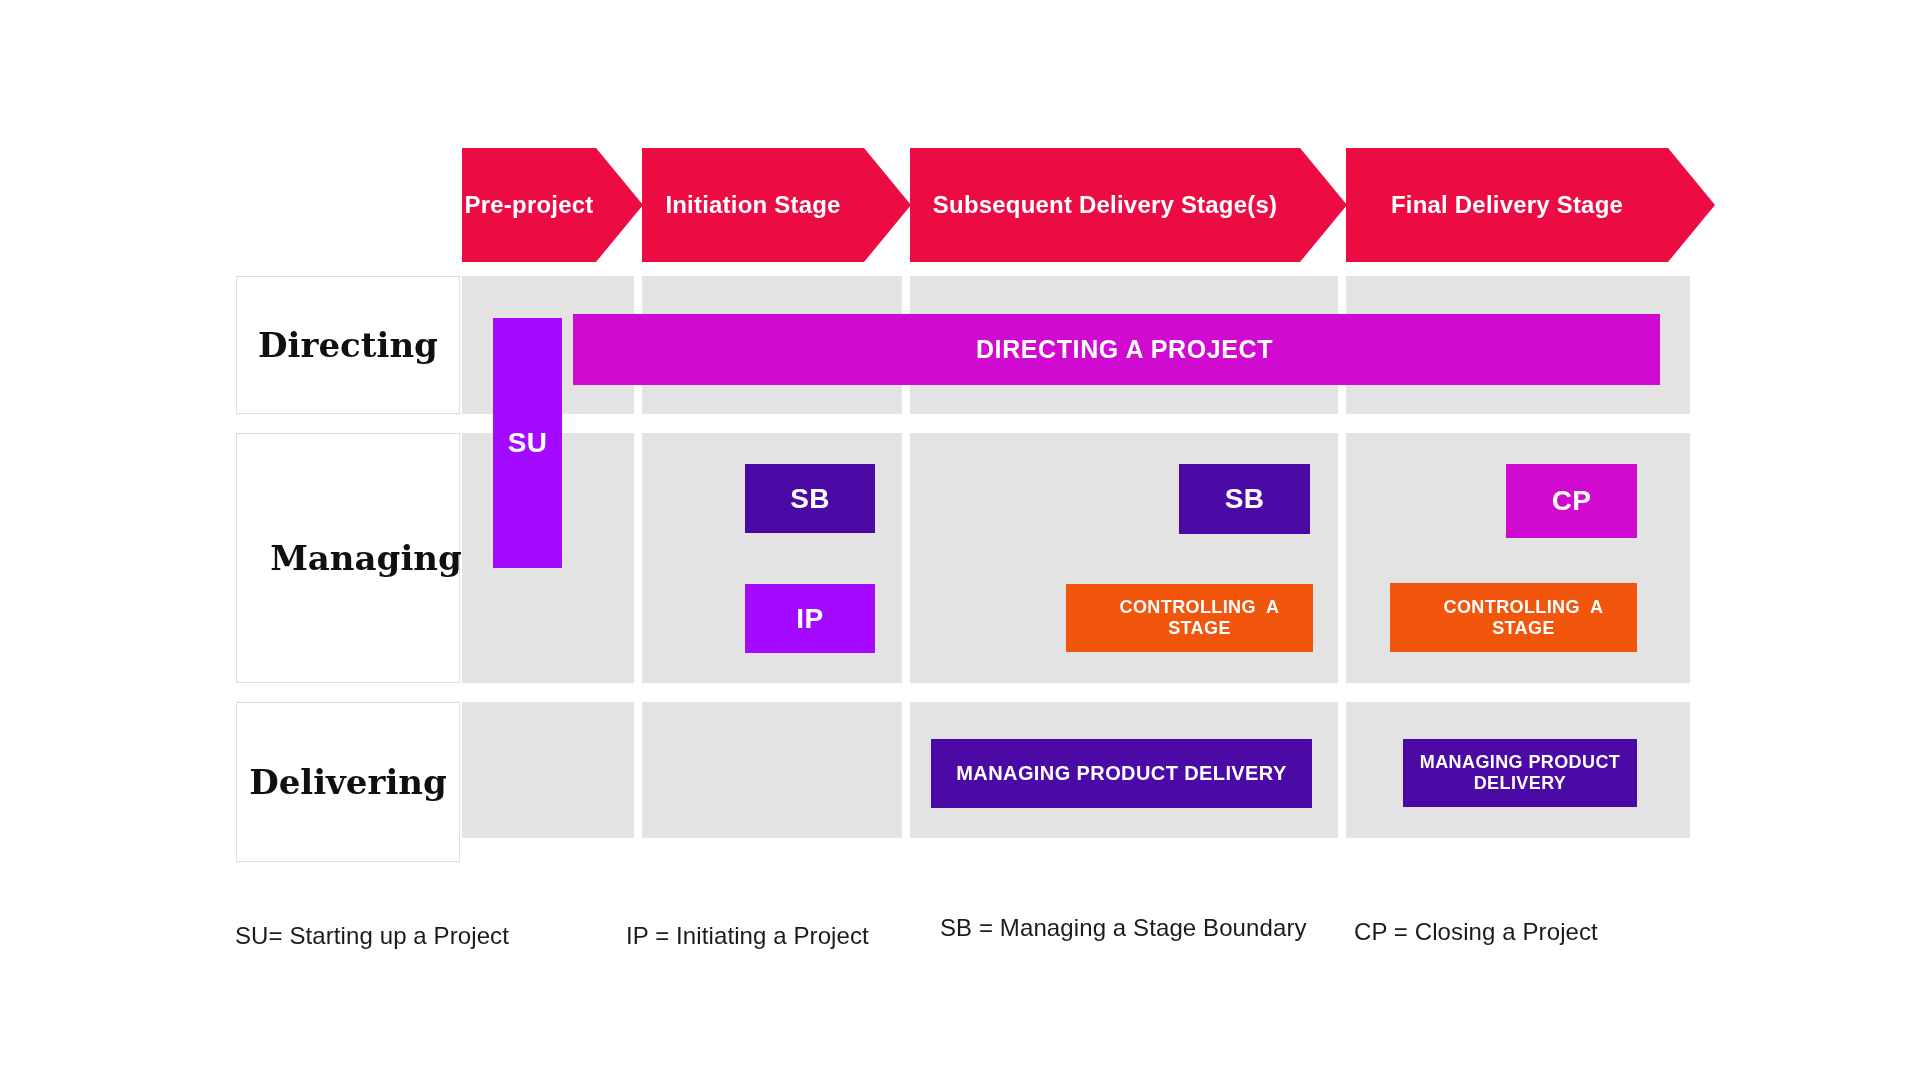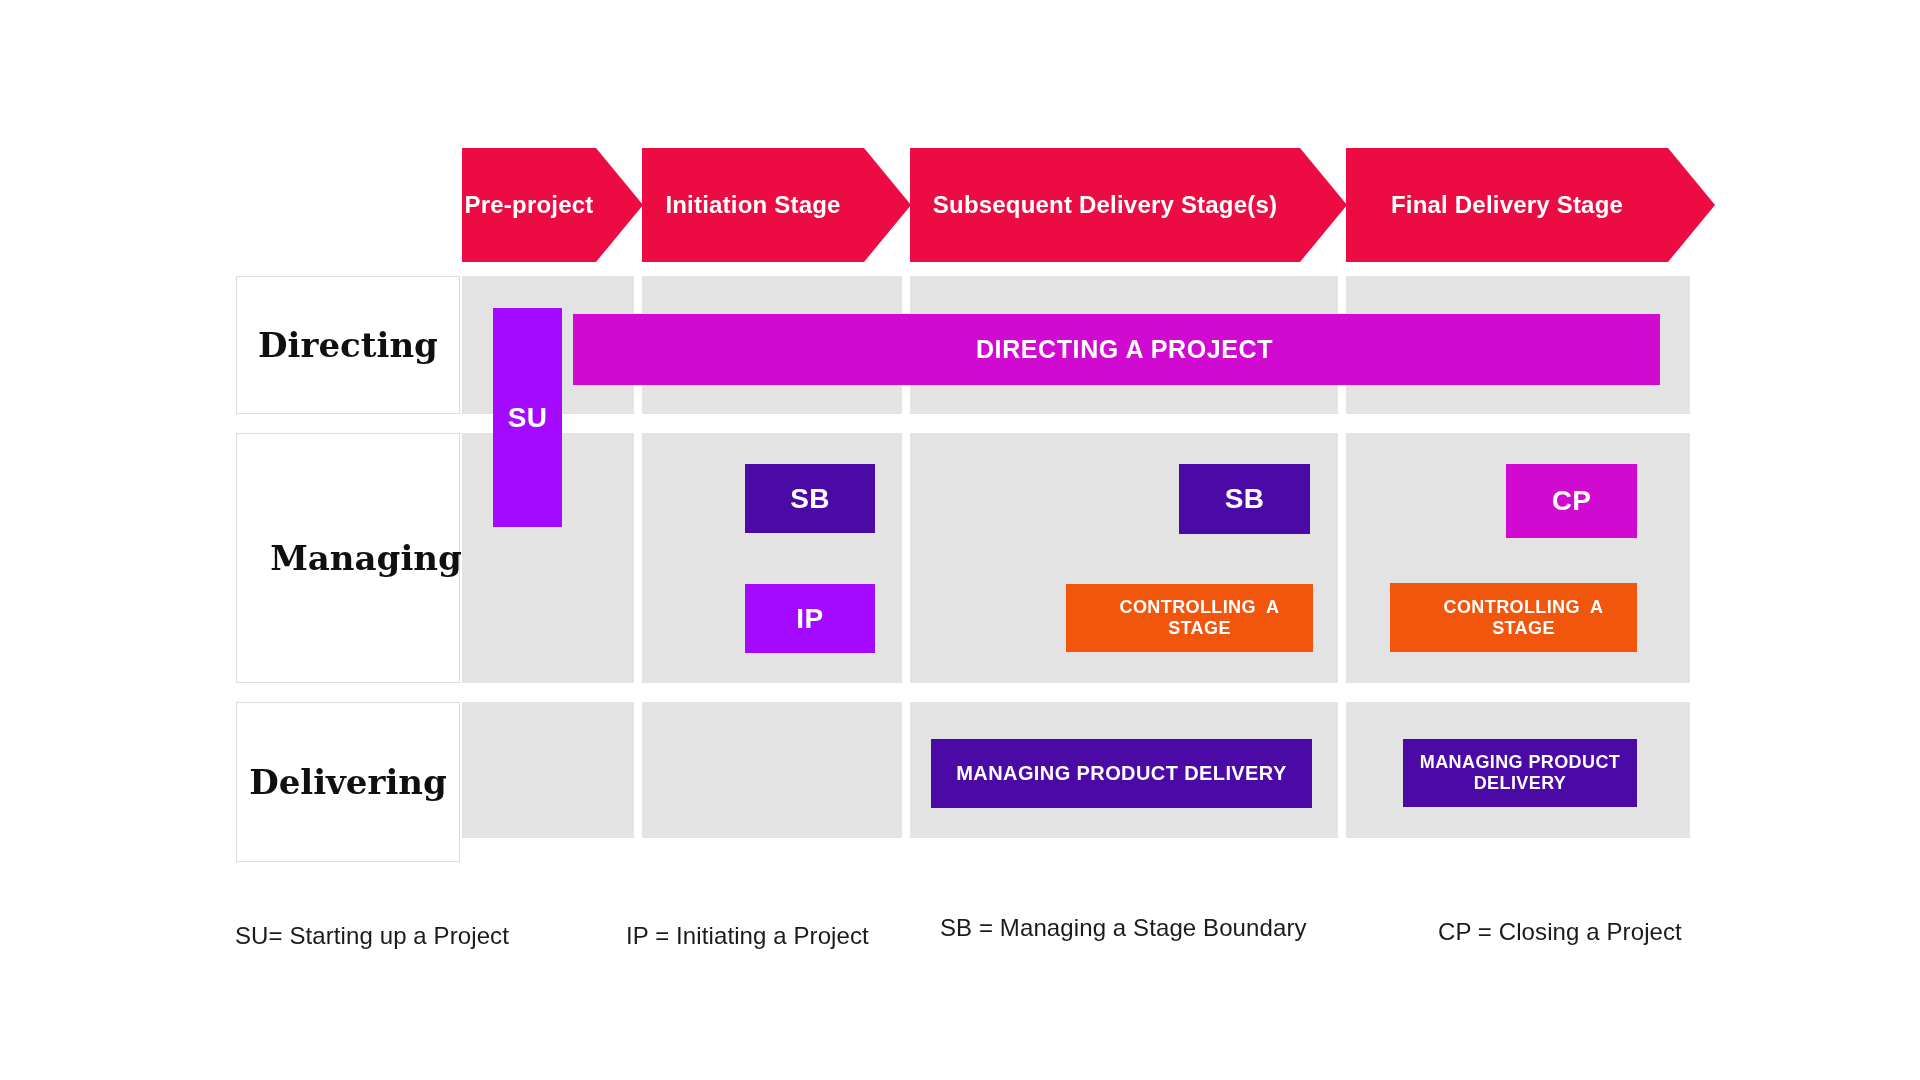--- a/index.html
+++ b/index.html
@@ -80,32 +80,32 @@
 
   <div class="cell" style="left:462px;top:702px;width:172px;height:136px;"></div>
   <div class="cell" style="left:642px;top:702px;width:260px;height:136px;"></div>
   <div class="cell" style="left:910px;top:702px;width:428px;height:136px;"></div>
   <div class="cell" style="left:1346px;top:702px;width:344px;height:136px;"></div>
   <div class="rowlabel" style="left:236px;top:702px;width:224px;height:160px;">
     <span>Delivering</span>
   </div>
 
   <div class="pbox magenta bar-label" style="left:573px;top:314px;width:1087px;height:71px;padding-left:16px;">DIRECTING A PROJECT</div>
-  <div class="pbox violet big" style="left:493px;top:308px;width:69px;height:219px;">SU</div>
+  <div class="pbox violet big" style="left:493px;top:318px;width:69px;height:250px;">SU</div>
 
   <div class="pbox darkpurple big" style="left:745px;top:464px;width:130px;height:69px;">SB</div>
   <div class="pbox violet big" style="left:745px;top:584px;width:130px;height:69px;">IP</div>
 
   <div class="pbox darkpurple big" style="left:1179px;top:464px;width:131px;height:70px;">SB</div>
   <div class="pbox orange small" style="left:1066px;top:584px;width:247px;height:68px;">CONTROLLING  A STAGE</div>
 
   <div class="pbox magenta big" style="left:1506px;top:464px;width:131px;height:74px;">CP</div>
   <div class="pbox orange small" style="left:1390px;top:583px;width:247px;height:69px;">CONTROLLING  A STAGE</div>
 
   <div class="pbox darkpurple mid" style="left:931px;top:739px;width:381px;height:69px;">MANAGING PRODUCT DELIVERY</div>
   <div class="pbox darkpurple small" style="left:1403px;top:739px;width:234px;height:68px;padding:4px 14px;">MANAGING PRODUCT DELIVERY</div>
 
   <div class="legend-item" style="left:235px;top:922px;">SU= Starting up a Project</div>
   <div class="legend-item" style="left:626px;top:922px;">IP = Initiating a Project</div>
   <div class="legend-item" style="left:940px;top:914px;">SB = Managing a Stage Boundary</div>
-  <div class="legend-item" style="left:1438px;top:918px;">CP = Closing a Project</div>
+  <div class="legend-item" style="left:1354px;top:918px;">CP = Closing a Project</div>
 
 </div>
 
 </body></html>

